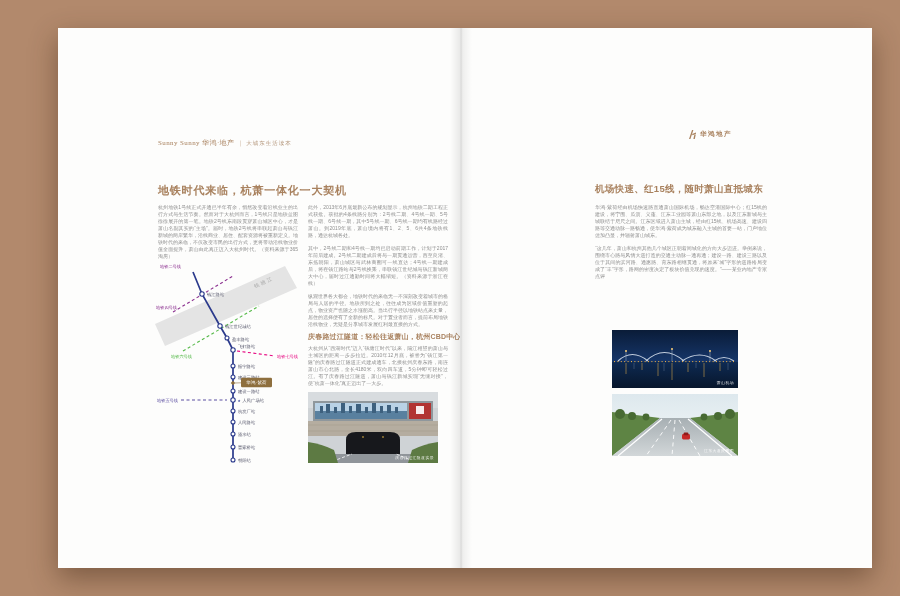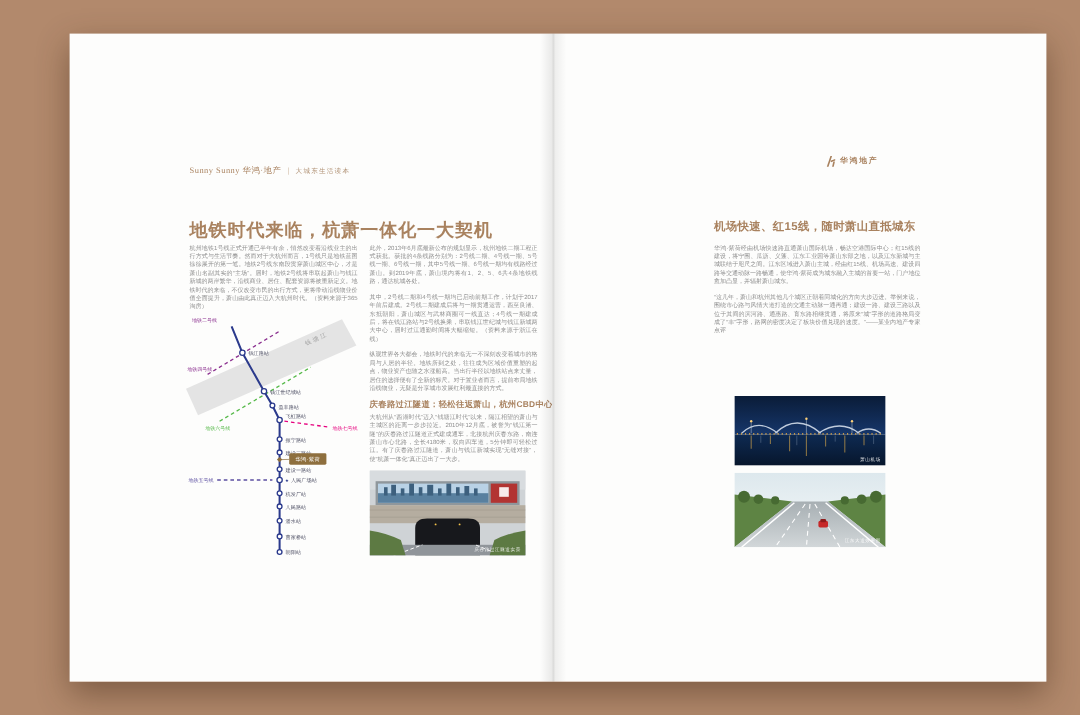--- a/index.html
+++ b/index.html
@@ -21,21 +21,21 @@
     position:absolute;left:392px;top:0;width:22px;height:540px;
     background:linear-gradient(to right,rgba(0,0,0,0) 0%,rgba(0,0,0,.08) 45%,rgba(0,0,0,.14) 50%,rgba(0,0,0,.06) 58%,rgba(0,0,0,0) 100%);
     pointer-events:none;
   }
   
   .lp-header{position:absolute;left:100px;top:103px;white-space:nowrap;color:#a9825f;}
   .lp-header .brand{font-family:"Liberation Serif","DejaVu Serif",serif;font-size:7px;letter-spacing:.4px;}
   .lp-header .div{font-size:6px;color:#c4a88e;margin:0 3px;}
   .lp-header .tagline{font-size:5.5px;color:#b39579;letter-spacing:1px;}
   .headline{
-    color:#a9825f;font-size:15px;letter-spacing:.8px;font-weight:bold;
+    color:#a9825f;font-size:11px;letter-spacing:.8px;font-weight:bold;
     white-space:nowrap;
   }
   .lp-headline{position:absolute;left:100px;top:155px;}
   .bodytext{font-size:5px;line-height:7px;color:#8f8f8f;text-align:justify;}
   .bodytext p{margin:0 0 6px 0;}
   .lp-col1{position:absolute;left:100px;top:176px;width:140px;}
   .lp-col2{position:absolute;left:250px;top:176px;width:140px;}
   .lp-subhead{position:absolute;left:250px;top:304px;font-size:7px;letter-spacing:.2px;color:#a9825f;font-weight:bold;white-space:nowrap;}
   .lp-subpara{position:absolute;left:250px;top:317px;width:140px;}
   .lp-map{position:absolute;left:97px;top:226px;width:150px;height:218px;}

